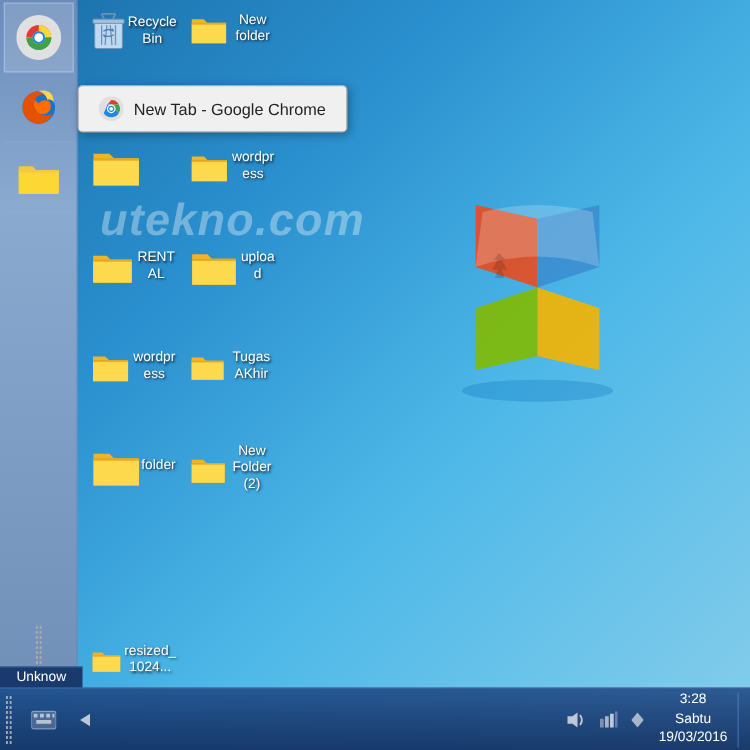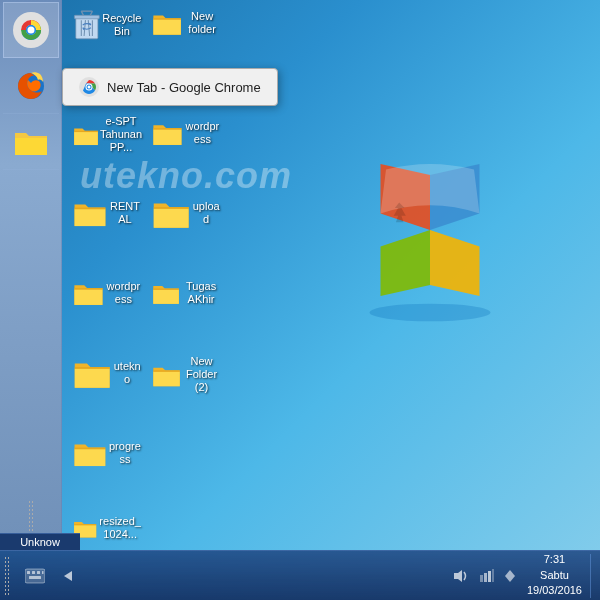--- a/index.html
+++ b/index.html
@@ -172,21 +172,21 @@
       pointer-events: none;
       z-index: 5;
       letter-spacing: 1px;
     }
 
     
     #unknown-label {
       position: absolute;
       bottom: 50px;
       left: 0;
-      width: 80px;
+      width: 66px;
       background: #1a3a6e;
       color: white;
       font-size: 11px;
       text-align: center;
       padding: 2px 0;
       border-top: 1px solid rgba(100,150,220,0.4);
     }
 
     
     .drag-dots {
@@ -300,22 +300,20 @@
     </svg>
     <span class="icon-label">New folder</span>
   </div>
 
   <div class="desktop-icon" style="top:115px; left:73px;">
     <svg class="folder-icon-svg" viewBox="0 0 44 38">
       <path d="M2,8 L2,36 L42,36 L42,12 L20,12 L16,8 Z" fill="#f0b429"></path>
       <path d="M2,14 L42,14 L42,36 L2,36 Z" fill="#fdd94e"></path>
       <path d="M2,12 L42,12 L42,14 L2,14 Z" fill="#e5a820"></path>
     </svg>
-    <span class="icon-label" style="white-space: pre-line;">e-SPT
-Tahunan PP...</span>
   </div>
 
   <div class="desktop-icon" style="top:115px; left:152px;">
     <svg class="folder-icon-svg" viewBox="0 0 44 38">
       <path d="M2,8 L2,36 L42,36 L42,12 L20,12 L16,8 Z" fill="#f0b429"></path>
       <path d="M2,14 L42,14 L42,36 L2,36 Z" fill="#fdd94e"></path>
       <path d="M2,12 L42,12 L42,14 L2,14 Z" fill="#e5a820"></path>
     </svg>
     <span class="icon-label">wordpress</span>
   </div>
@@ -355,41 +353,33 @@
     </svg>
     <span class="icon-label">Tugas AKhir</span>
   </div>
 
   <div class="desktop-icon" style="top:355px; left:73px;">
     <svg class="folder-icon-svg" viewBox="0 0 44 38">
       <path d="M2,8 L2,36 L42,36 L42,12 L20,12 L16,8 Z" fill="#f0b429"></path>
       <path d="M2,14 L42,14 L42,36 L2,36 Z" fill="#fdd94e"></path>
       <path d="M2,12 L42,12 L42,14 L2,14 Z" fill="#e5a820"></path>
     </svg>
-    <span class="icon-label">utekno</span>
+    <span class="icon-label">folder</span>
   </div>
 
   <div class="desktop-icon" style="top:355px; left:152px;">
     <svg class="folder-icon-svg" viewBox="0 0 44 38">
       <path d="M2,8 L2,36 L42,36 L42,12 L20,12 L16,8 Z" fill="#f0b429"></path>
       <path d="M2,14 L42,14 L42,36 L2,36 Z" fill="#fdd94e"></path>
       <path d="M2,12 L42,12 L42,14 L2,14 Z" fill="#e5a820"></path>
     </svg>
     <span class="icon-label" style="white-space: pre-line;">New Folder
 (2)</span>
   </div>
 
-  <div class="desktop-icon" style="top:435px; left:73px;">
-    <svg class="folder-icon-svg" viewBox="0 0 44 38">
-      <path d="M2,8 L2,36 L42,36 L42,12 L20,12 L16,8 Z" fill="#f0b429"></path>
-      <path d="M2,14 L42,14 L42,36 L2,36 Z" fill="#fdd94e"></path>
-      <path d="M2,12 L42,12 L42,14 L2,14 Z" fill="#e5a820"></path>
-    </svg>
-    <span class="icon-label">progress</span>
-  </div>
 
   <div class="desktop-icon" style="top:510px; left:73px;">
     <svg class="folder-icon-svg" viewBox="0 0 44 38">
       <path d="M2,8 L2,36 L42,36 L42,12 L20,12 L16,8 Z" fill="#f0b429"></path>
       <path d="M2,14 L42,14 L42,36 L2,36 Z" fill="#fdd94e"></path>
       <path d="M2,12 L42,12 L42,14 L2,14 Z" fill="#e5a820"></path>
     </svg>
     <span class="icon-label">resized_1024...</span>
   </div>
 
@@ -440,21 +430,21 @@
       </div>
 
       <div class="tray-item">
         <svg width="10" height="12" viewBox="0 0 10 12">
           <polygon points="5,0 10,6 0,6" fill="rgba(255,255,255,0.6)"></polygon>
           <polygon points="5,12 10,6 0,6" fill="rgba(255,255,255,0.6)"></polygon>
         </svg>
       </div>
 
       <div id="clock">
-        <div>7:31</div>
+        <div>3:28</div>
         <div>Sabtu</div>
         <div>19/03/2016</div>
       </div>
 
       <div style="width:6px; height:44px; border-left:1px solid rgba(100,150,220,0.5); cursor:pointer;"></div>
     </div>
   </div>
 
 </div>
 

